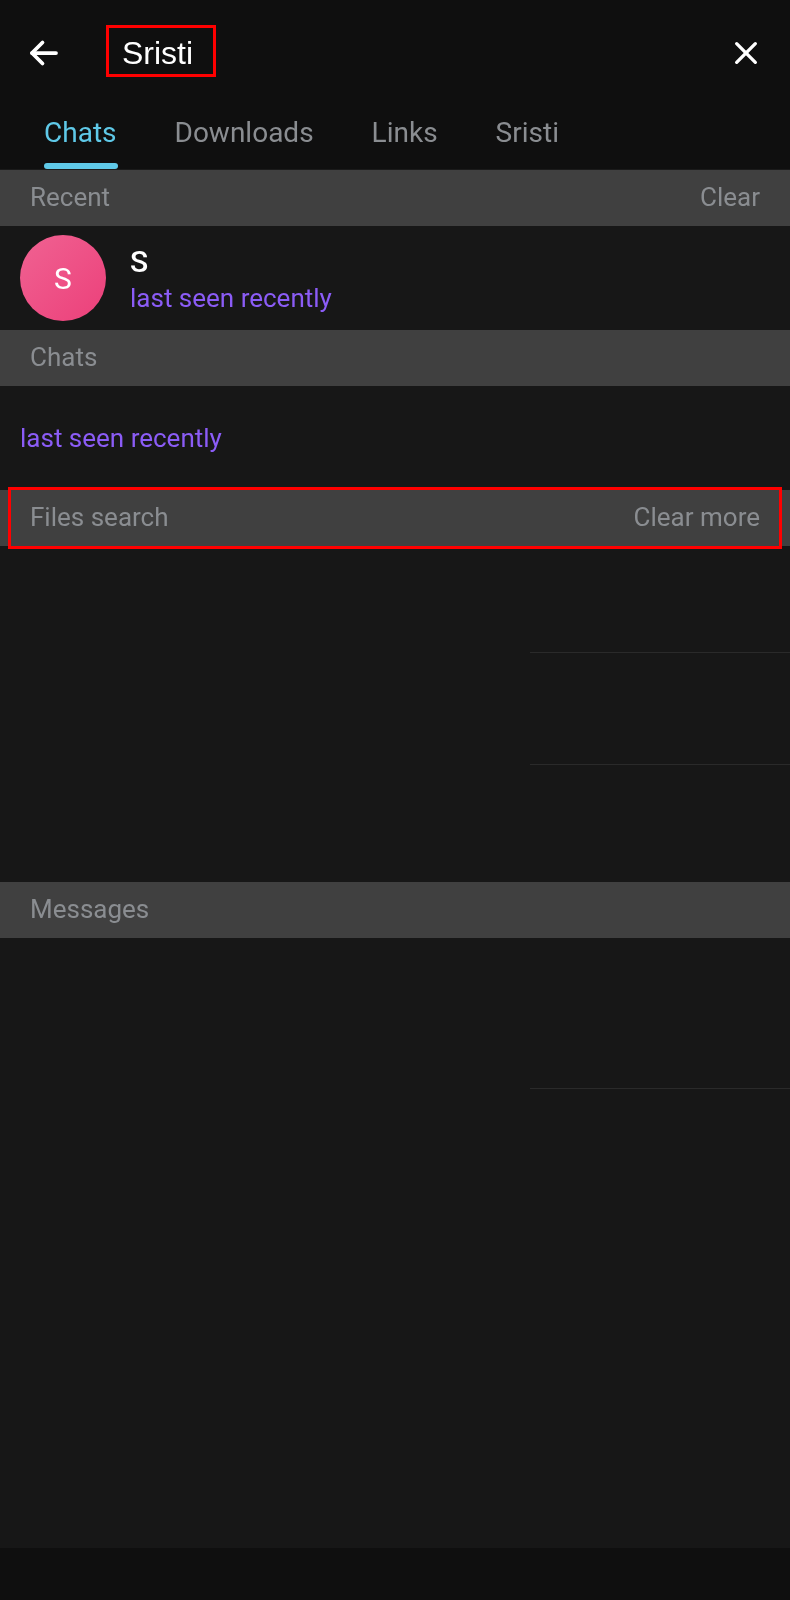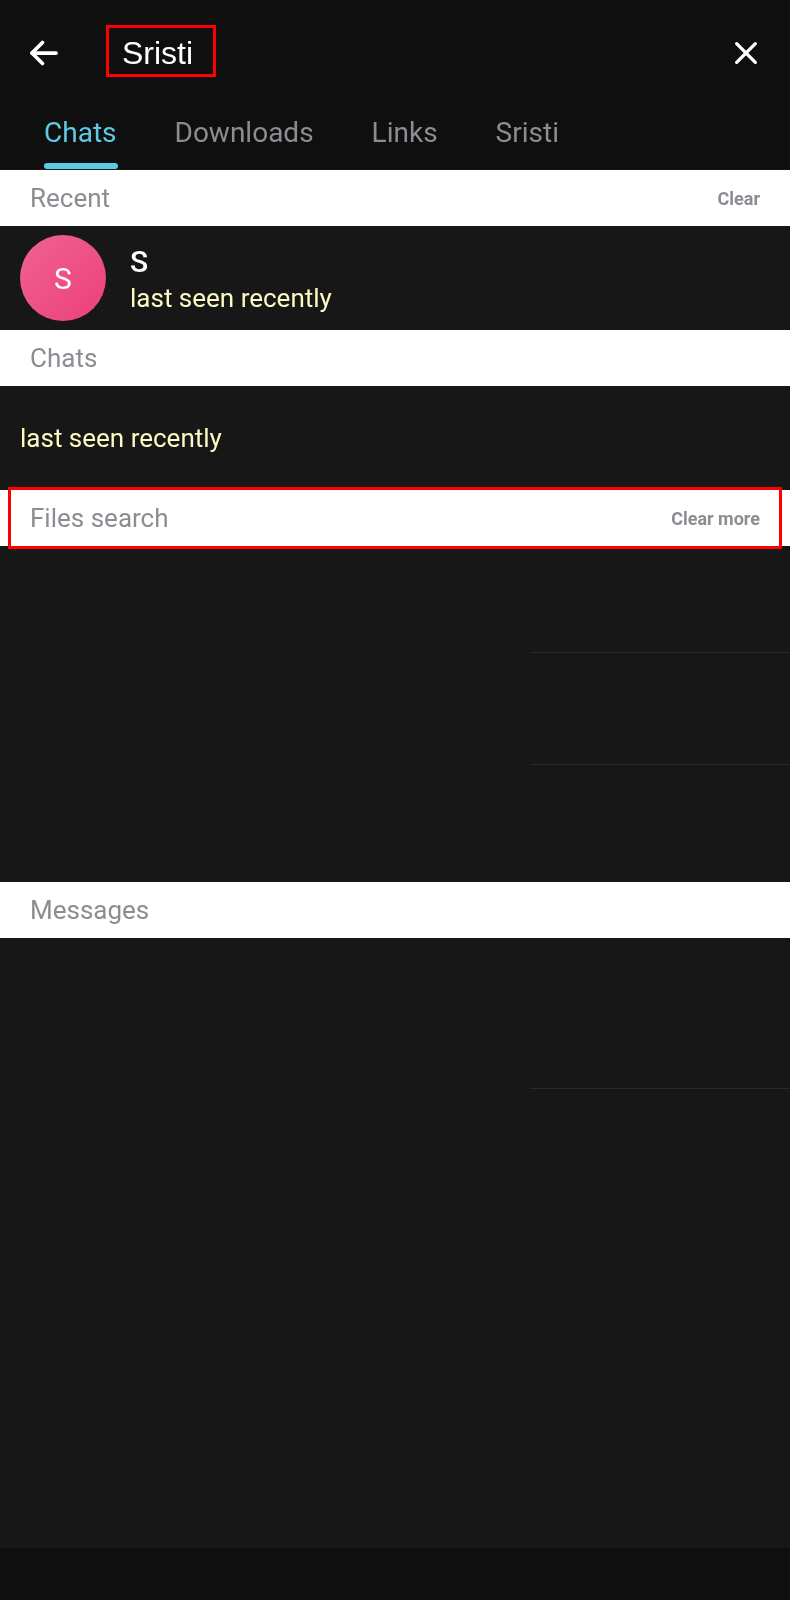--- a/index.html
+++ b/index.html
@@ -85,34 +85,33 @@
       bottom: 0;
       left: 0;
       width: 74px;
       height: 6px;
       background-color: #5fc9e8;
       border-radius: 3px;
     }
     .section-header {
       display: flex;
       justify-content: space-between;
-      align-items: center;
-      padding: 24px 30px;
-      background-color: #ffffff;
+      align-items: flex-start;
+      padding: 12px 30px;
+      background-color: #404040;
       height: 56px;
     }
     .section-title {
       font-size: 26px;
       color: #8a8d91;
     }
     .section-action {
-      font-size: 18px;
+      font-size: 26px;
       color: #8a8d91;
       cursor: pointer;
-      font-weight: bold;
     }
     .list-item {
       display: flex;
       align-items: center;
       padding: 16px 20px;
       background-color: #171717;
       gap: 24px;
       height: 104px;
     }
     .avatar {
@@ -140,21 +139,21 @@
     .item-title {
       font-size: 30px;
       color: #ffffff;
       font-weight: 500;
     }
     .item-title .highlight {
       color: #5fc9e8;
     }
     .item-subtitle {
       font-size: 26px;
-      color: #fef9c3;
+      color: #8b5cf6;
     }
     .global-search-wrapper {
       position: relative;
     }
     .global-search-highlight {
       position: absolute;
       top: -3px;
       left: 8px;
       right: 8px;
       bottom: -3px;

